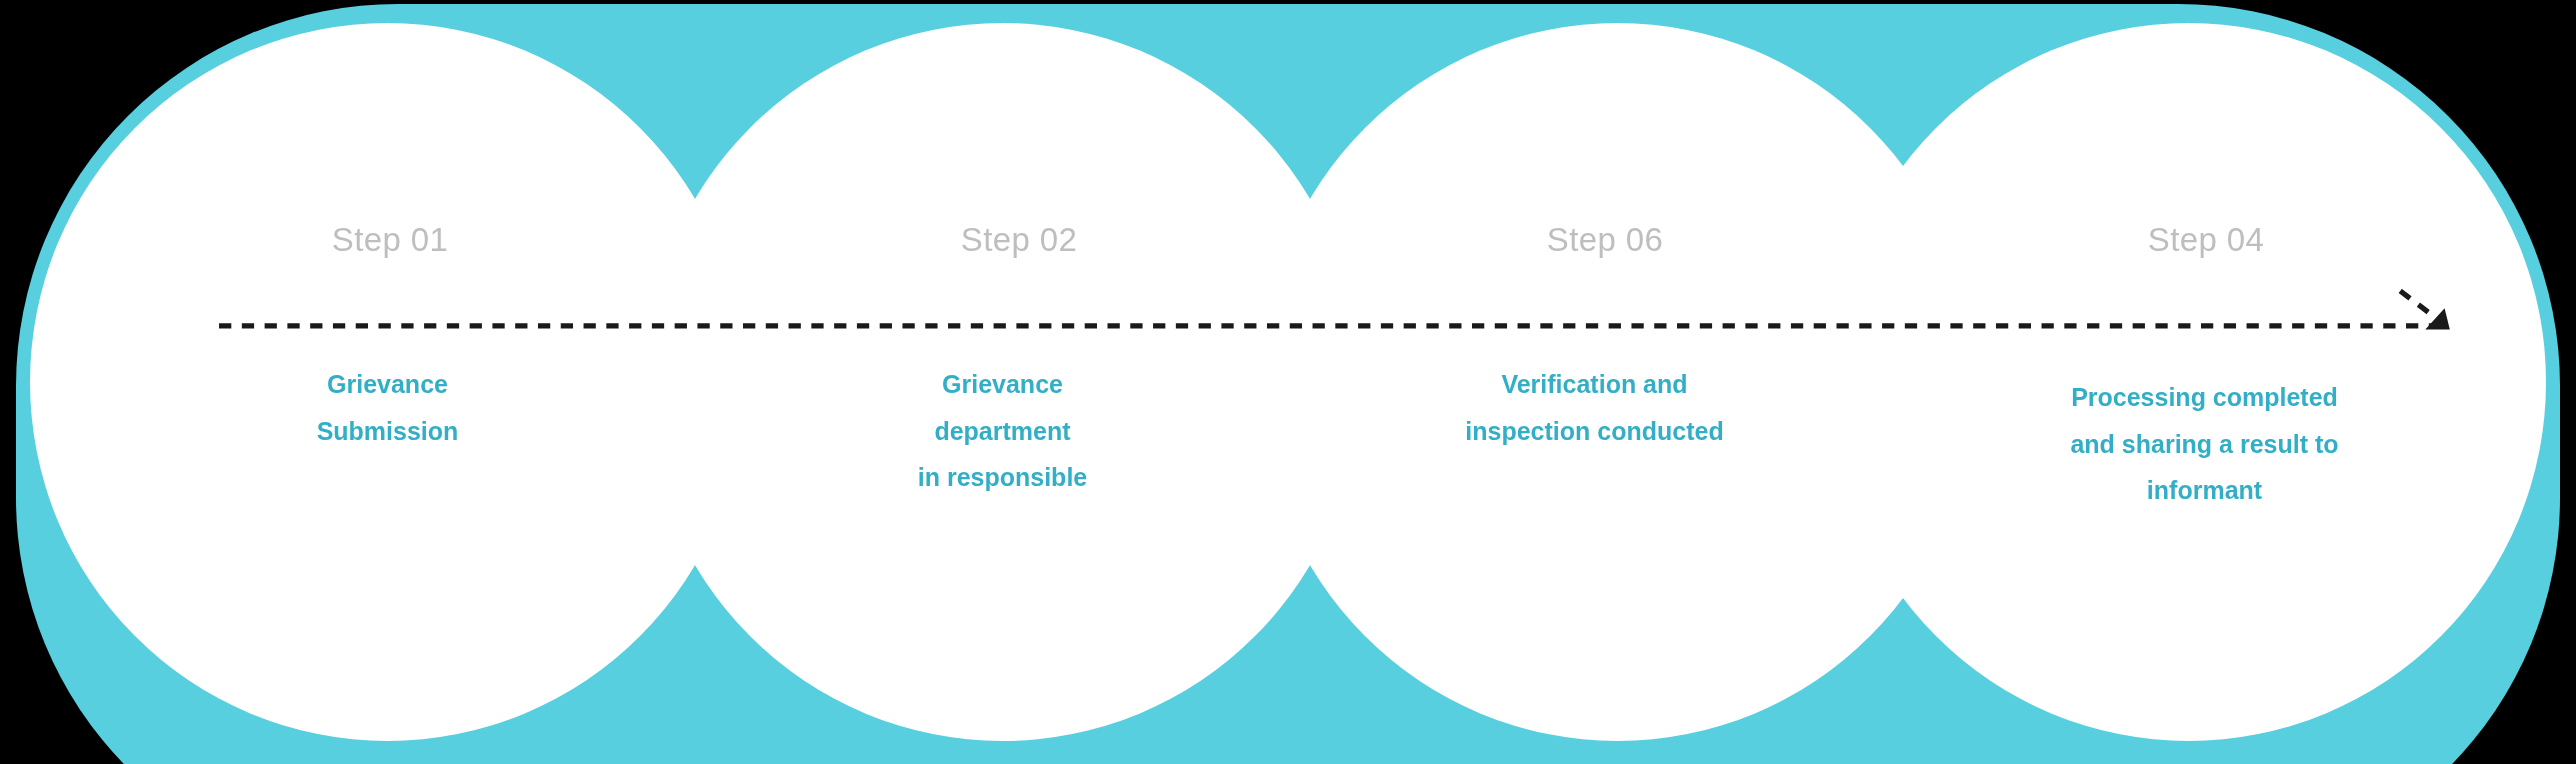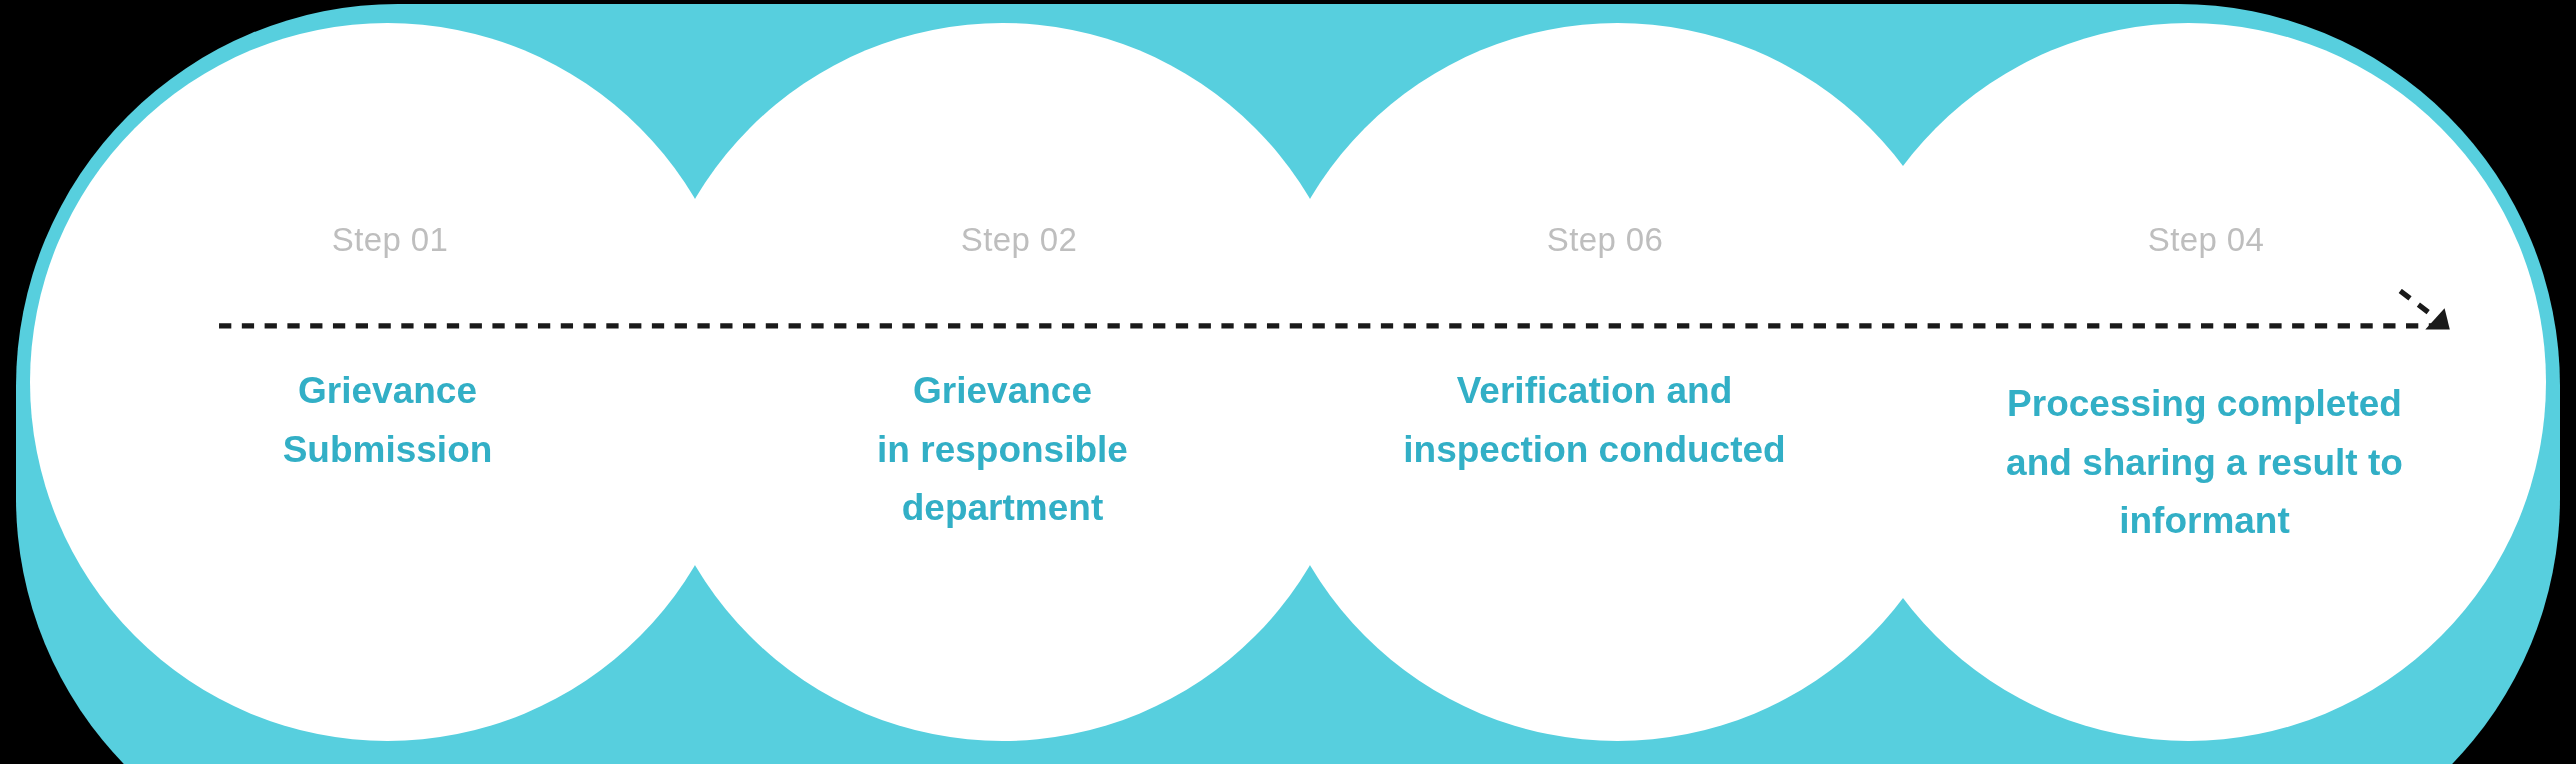--- a/index.html
+++ b/index.html
@@ -69,21 +69,21 @@
     color: #BEBEBE;
     letter-spacing: 0.4px;
     white-space: nowrap;
   }
 
   .step-title {
     position: absolute;
     top: 372px;
     width: 561px;
     text-align: center;
-    font-size: 37px;
+    font-size: 25px;
     font-weight: 700;
     line-height: 1.02;
     color: #32AFC6;
   }
   .step-title .tline {
     display: block;
     margin-bottom: 21px;
   }
   .step-title .tline:last-child { margin-bottom: 0; }
 
@@ -127,22 +127,22 @@
 
     <div class="step-label" style="left:206px;">Step 01</div>
     <div class="step-title" style="left:107px;">
       <span class="tline">Grievance</span>
       <span class="tline">Submission</span>
     </div>
 
     <div class="step-label" style="left:835px;">Step 02</div>
     <div class="step-title" style="left:722px;">
       <span class="tline">Grievance</span>
+      <span class="tline">department</span>
       <span class="tline">in responsible</span>
-      <span class="tline">department</span>
     </div>
 
     <div class="step-label" style="left:1421px;">Step 06</div>
     <div class="step-title" style="left:1314px;">
       <span class="tline">Verification and</span>
       <span class="tline">inspection conducted</span>
     </div>
 
     <div class="step-label" style="left:2022px;">Step 04</div>
     <div class="step-title" style="left:1924px; top:385px;">

